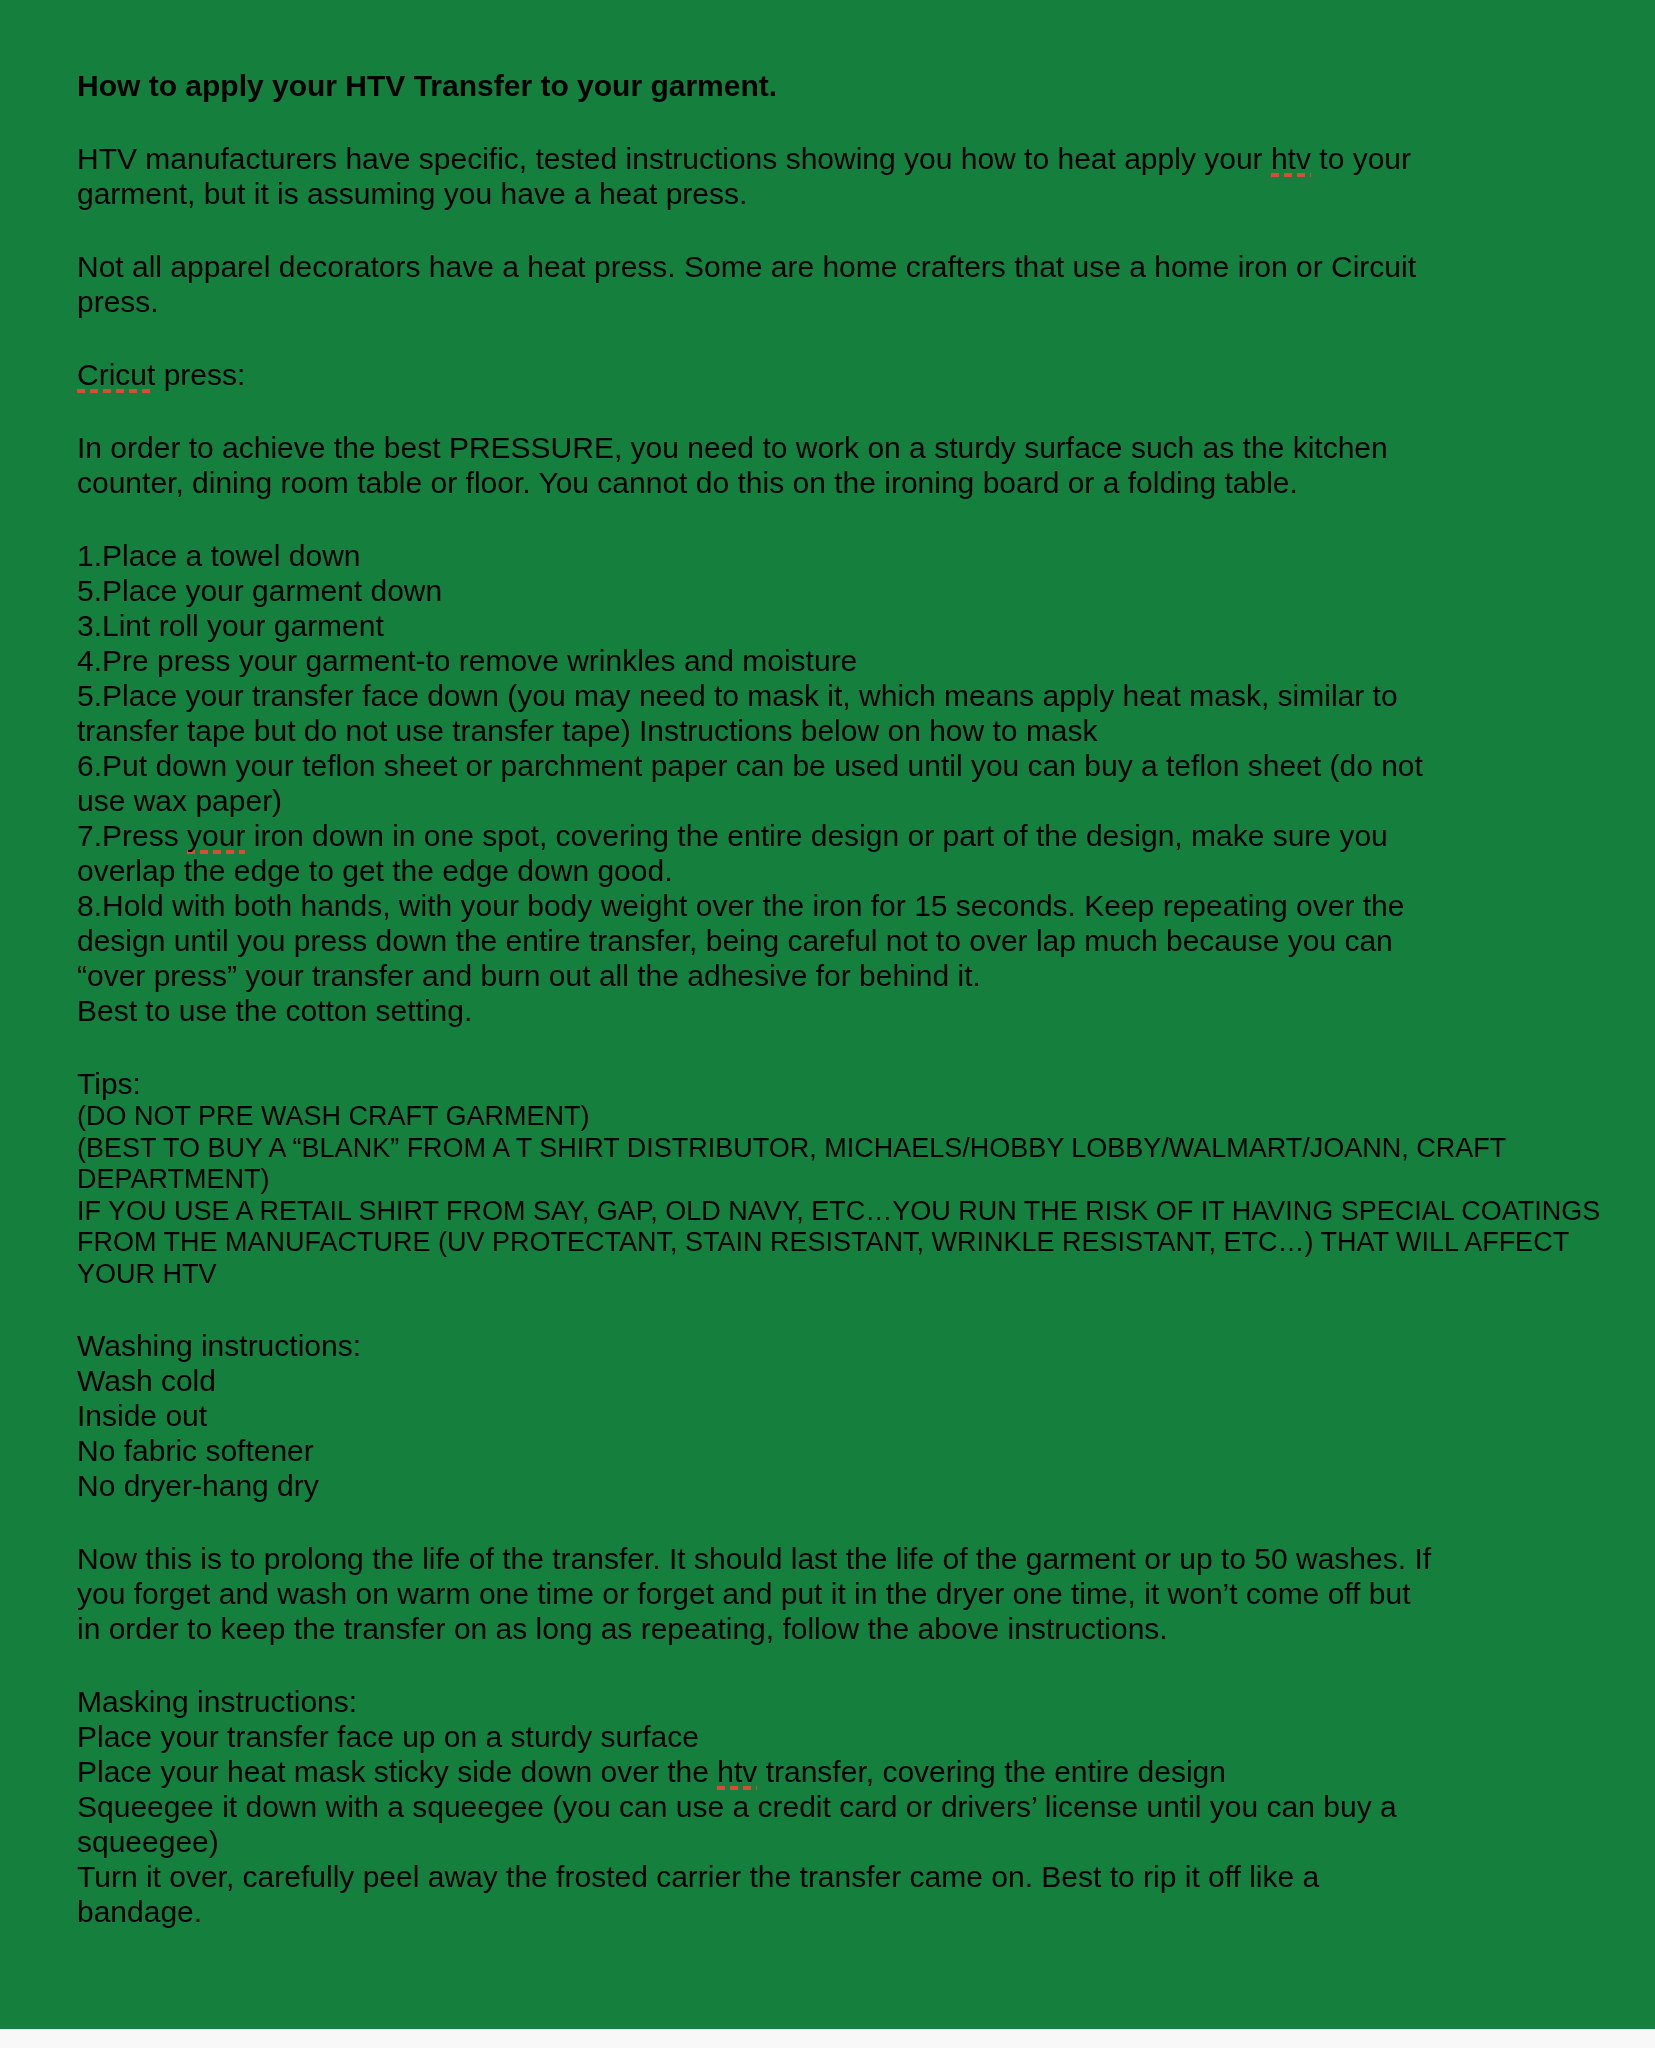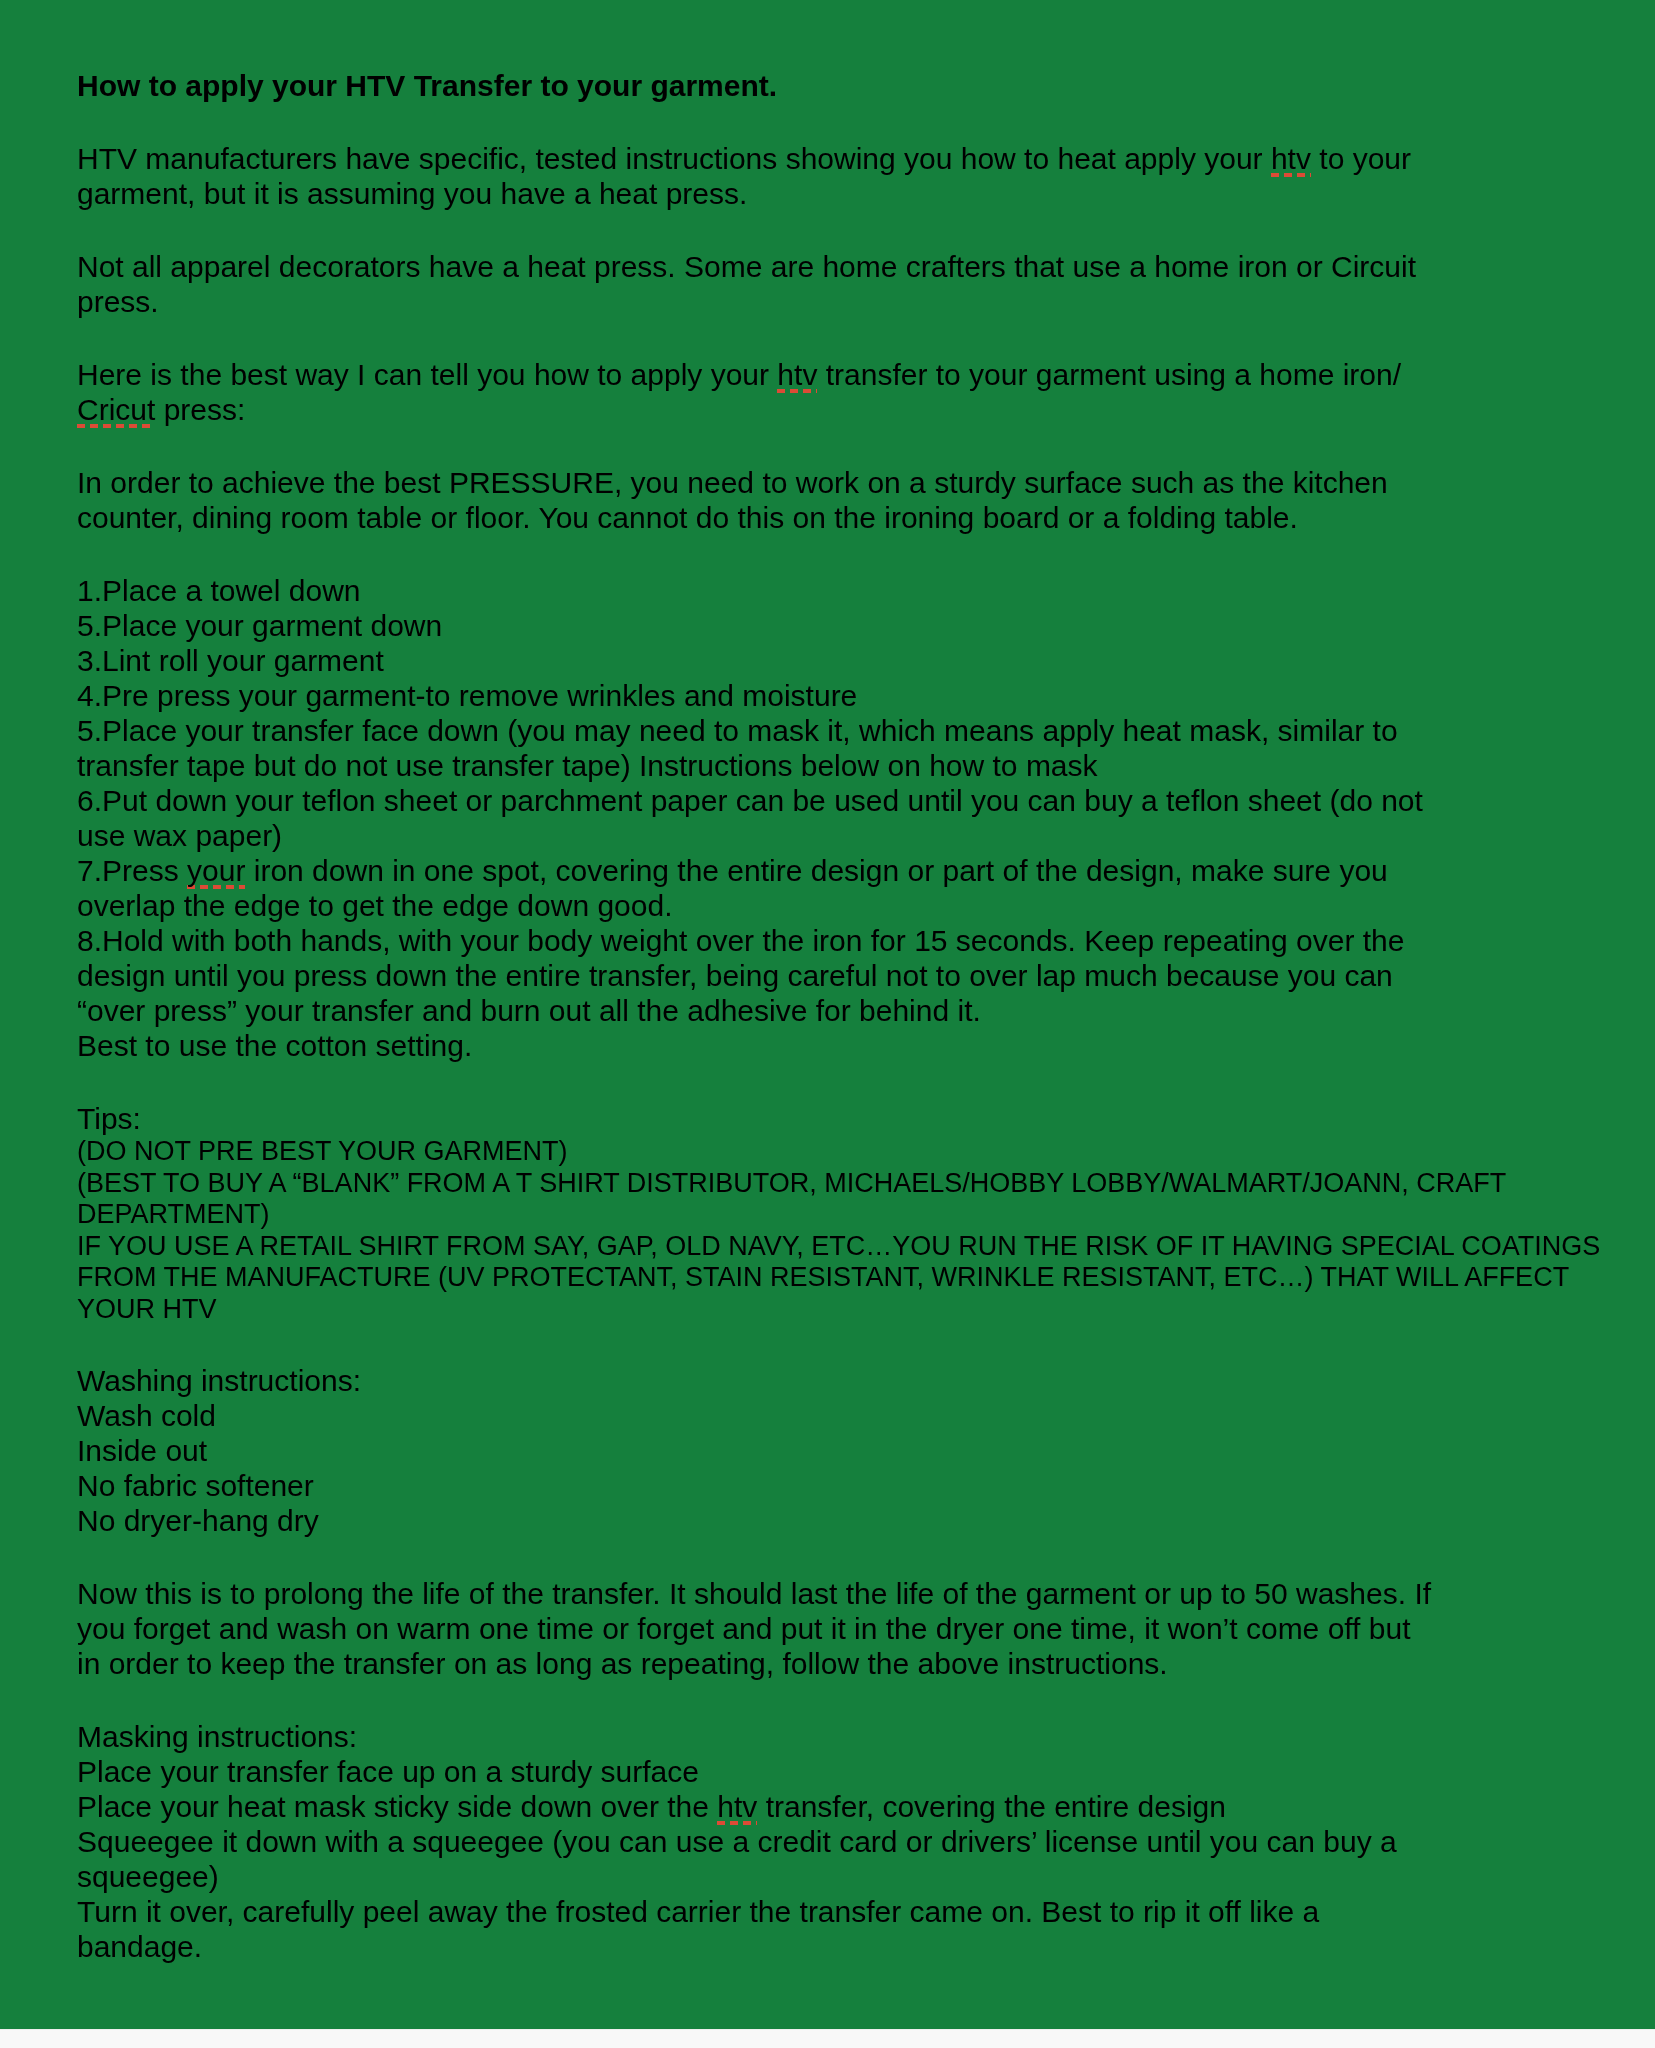--- a/index.html
+++ b/index.html
@@ -75,21 +75,20 @@
     <div id="blocks">
         <div class="block">
           <div class="line">HTV manufacturers have specific, tested instructions showing you how to heat apply your <span class="misspelled">htv</span> to your</div>
           <div class="line">garment, but it is assuming you have a heat press.</div>
         </div>
         <div class="block">
           <div class="line">Not all apparel decorators have a heat press. Some are home crafters that use a home iron or Circuit</div>
           <div class="line">press.</div>
         </div>
         <div class="block">
-          <div class="line">Here is the best way I can tell you how to apply your <span class="misspelled">htv</span> transfer to your garment using a home iron/</div>
           <div class="line"><span class="misspelled">Cricut</span> press:</div>
         </div>
         <div class="block">
           <div class="line">In order to achieve the best PRESSURE, you need to work on a sturdy surface such as the kitchen</div>
           <div class="line">counter, dining room table or floor. You cannot do this on the ironing board or a folding table.</div>
         </div>
         <div class="block">
           <div class="line">1.Place a towel down</div>
           <div class="line">5.Place your garment down</div>
           <div class="line">3.Lint roll your garment</div>
@@ -100,21 +99,21 @@
           <div class="line">use wax paper)</div>
           <div class="line">7.Press <span class="misspelled">your</span> iron down in one spot, covering the entire design or part of the design, make sure you</div>
           <div class="line">overlap the edge to get the edge down good.</div>
           <div class="line">8.Hold with both hands, with your body weight over the iron for 15 seconds. Keep repeating over the</div>
           <div class="line">design until you press down the entire transfer, being careful not to over lap much because you can</div>
           <div class="line">“over press” your transfer and burn out all the adhesive for behind it.</div>
           <div class="line">Best to use the cotton setting.</div>
         </div>
         <div class="block">
           <div class="line bold">Tips:</div>
-          <div class="line small-line">(DO NOT PRE BEST YOUR GARMENT)</div>
+          <div class="line small-line">(DO NOT PRE WASH CRAFT GARMENT)</div>
           <div class="line small-line">(BEST TO BUY A “BLANK” FROM A T SHIRT DISTRIBUTOR, MICHAELS/HOBBY LOBBY/WALMART/JOANN, CRAFT</div>
           <div class="line small-line">DEPARTMENT)</div>
           <div class="line small-line">IF YOU USE A RETAIL SHIRT FROM SAY, GAP, OLD NAVY, ETC…YOU RUN THE RISK OF IT HAVING SPECIAL COATINGS</div>
           <div class="line small-line">FROM THE MANUFACTURE (UV PROTECTANT, STAIN RESISTANT, WRINKLE RESISTANT, ETC…) THAT WILL AFFECT</div>
           <div class="line small-line">YOUR HTV</div>
         </div>
         <div class="block">
           <div class="line bold">Washing instructions:</div>
           <div class="line">Wash cold</div>
           <div class="line">Inside out</div>

